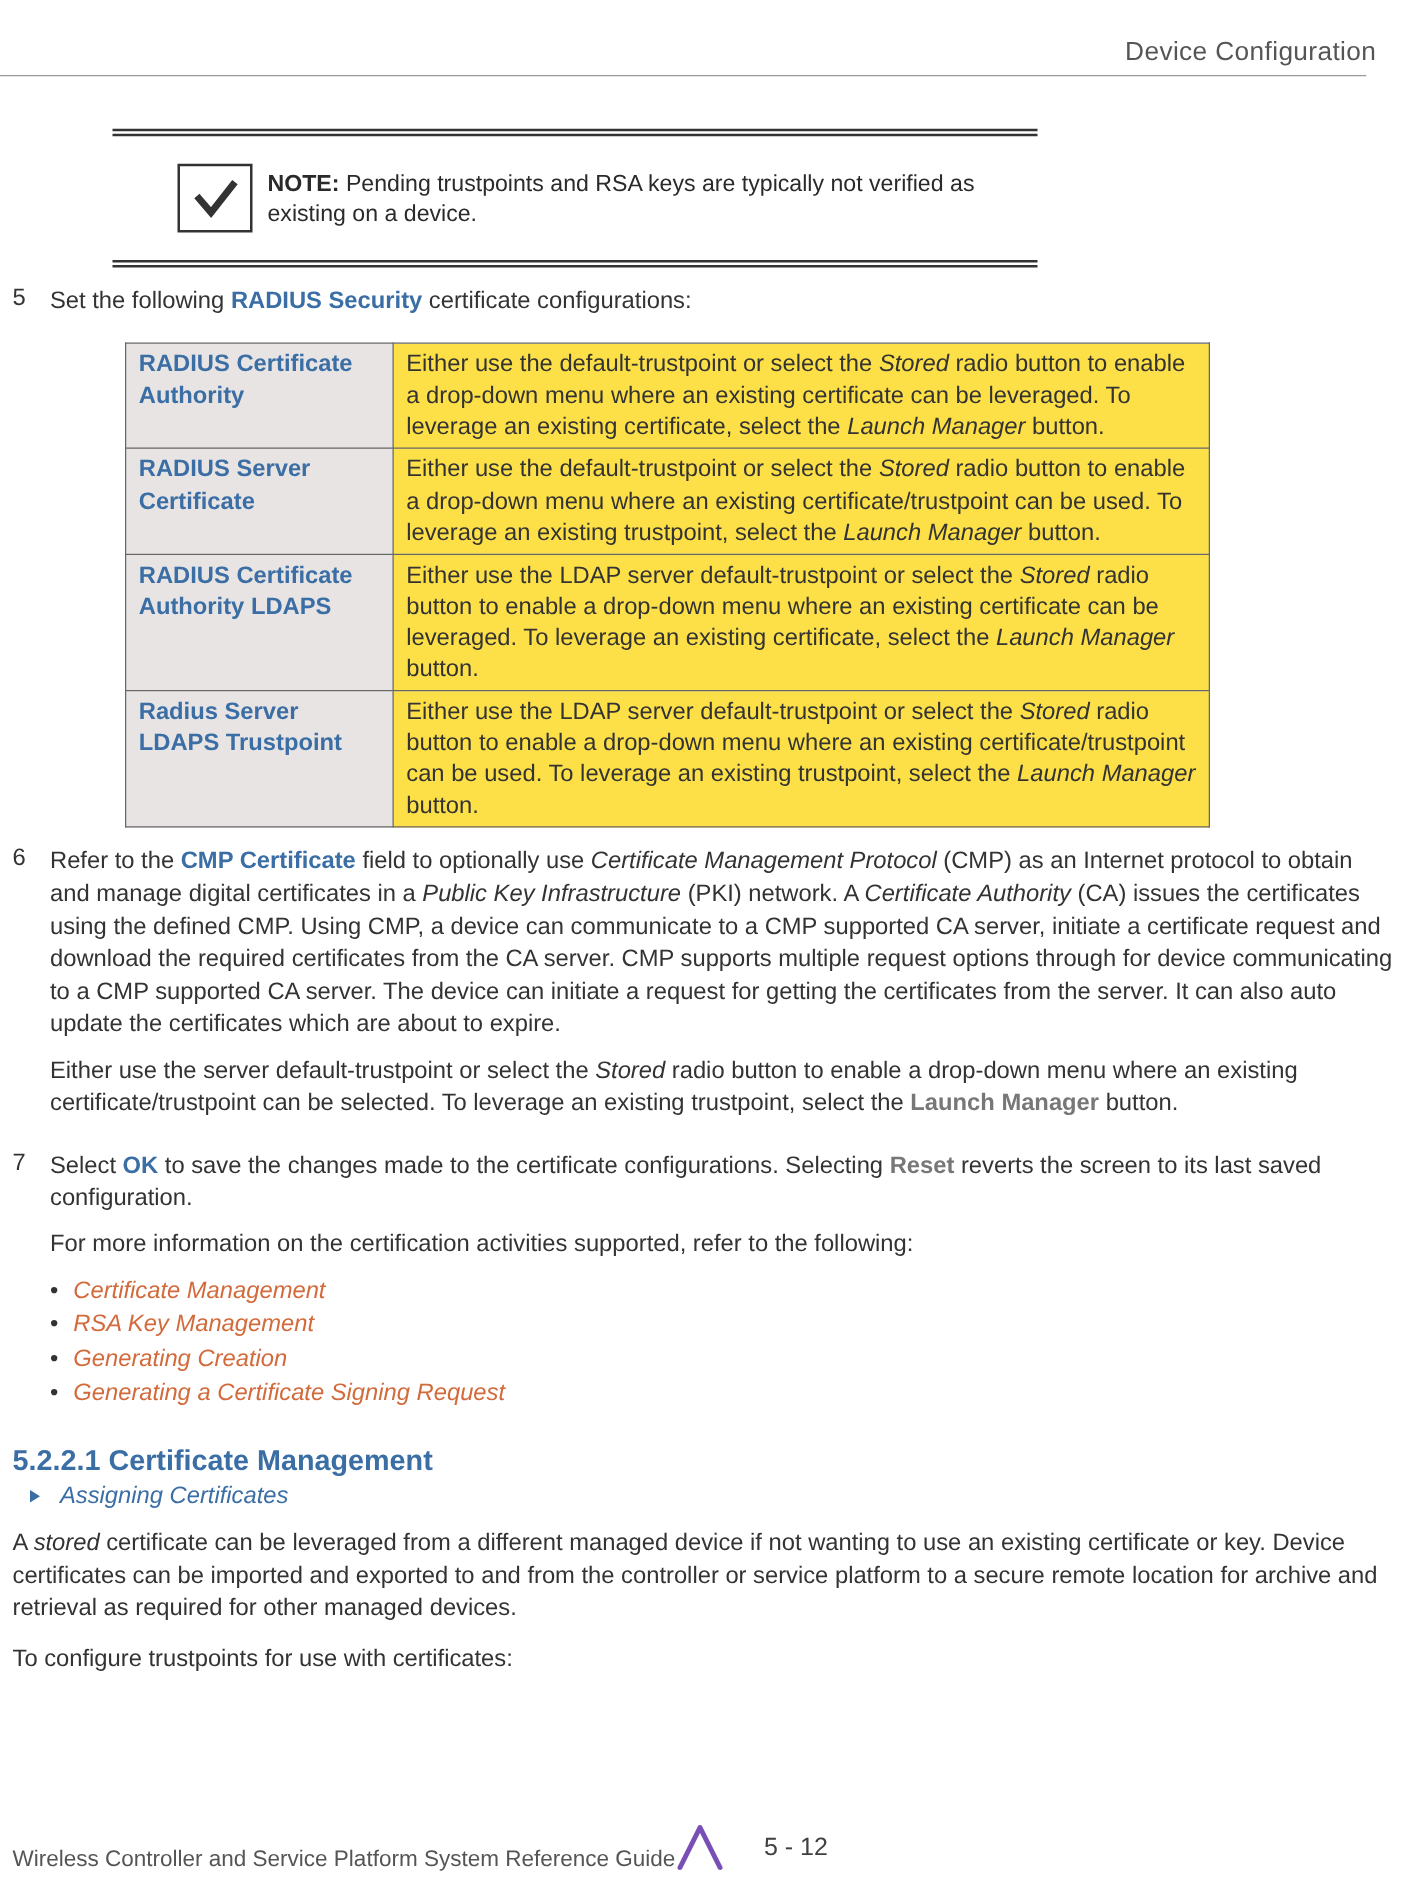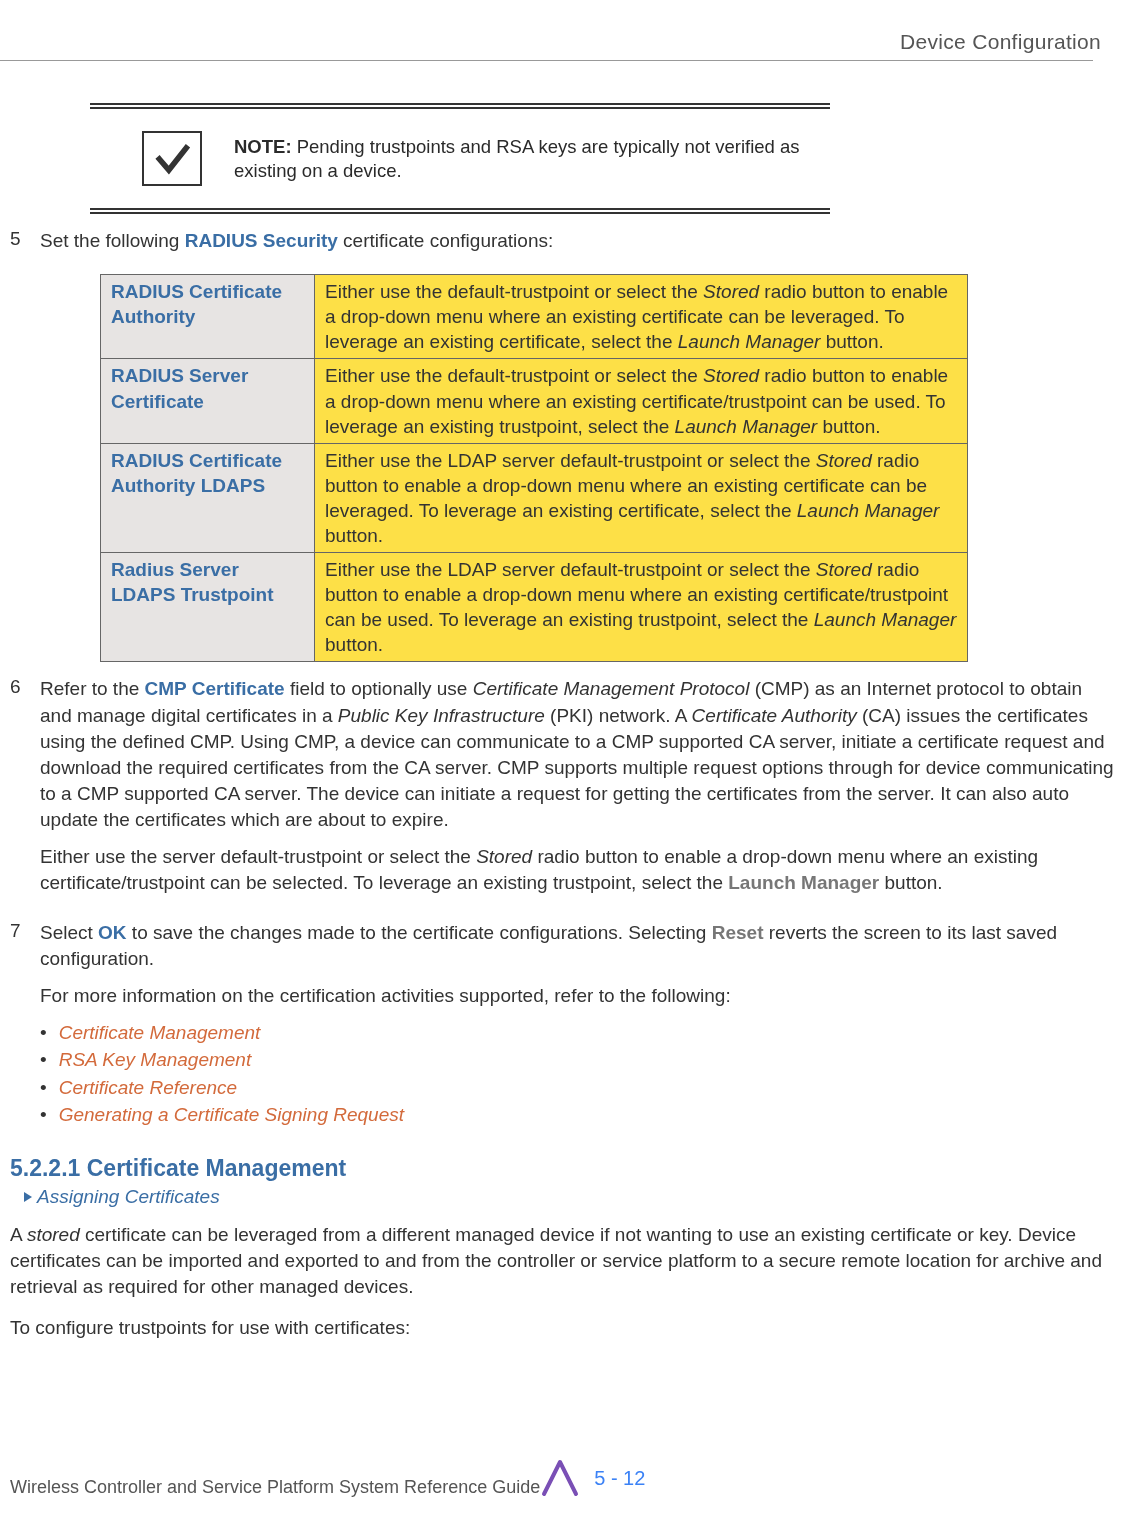--- a/index.html
+++ b/index.html
@@ -35,21 +35,21 @@
     border-top: 2px solid #333;
     margin: 2px 0 2px 80px;
     width: calc(100% - 80px - 285px);
   }
   .hr-double.second {
     margin-top: 2px;
   }
   .note-block {
     display: flex;
     align-items: flex-start;
-    gap: 32px;
+    gap: 12px;
     margin: 22px 0 22px 100px;
     padding-right: 310px;
     padding-left: 32px;
   }
   .note-icon-box {
     border: 2.5px solid #333;
     width: 60px;
     height: 55px;
     display: flex;
     align-items: center;
@@ -136,21 +136,21 @@
     font-weight: 700;
     margin: 12px 0 4px 0;
   }
   .breadcrumb {
     color: #3a6ea5;
     font-style: italic;
     font-size: 19px;
     margin-left: 14px;
     display: flex;
     align-items: center;
-    gap: 5px;
+    gap: 16px;
     font-weight: 300;
   }
   .breadcrumb .tri {
     display: inline-block;
     width: 0; height: 0;
     border-top: 5px solid transparent;
     border-bottom: 5px solid transparent;
     border-left: 8px solid #3a6ea5;
   }
   .body-para {
@@ -169,24 +169,24 @@
     padding: 0 32px 0 10px;
   }
   .footer-left {
     font-size: 18px;
     font-weight: 300;
     color: #555;
   }
   .footer-right {
     display: flex;
     align-items: center;
-    gap: 14px;
+    gap: 31px;
     font-size: 20px;
     font-weight: 300;
-    color: #3b82f6;
+    color: #404040;
   }
   .footer-logo {
     width: 40px; height: 40px;
   }
 </style>
 </head>
 <body>
 
 <div class="header-title">Device Configuration</div>
 <hr class="header-rule">
@@ -272,21 +272,21 @@
         <li>
             <span class="dot">•</span>
             <a href="#">Certificate Management</a>
           </li>
         <li>
             <span class="dot">•</span>
             <a href="#">RSA Key Management</a>
           </li>
         <li>
             <span class="dot">•</span>
-            <a href="#">Certificate Reference</a>
+            <a href="#">Generating Creation</a>
           </li>
         <li>
             <span class="dot">•</span>
             <a href="#">Generating a Certificate Signing Request</a>
           </li>
       </ul>
     </div>
   </div>
 
   <div class="sub-heading">5.2.2.1 Certificate Management</div>

